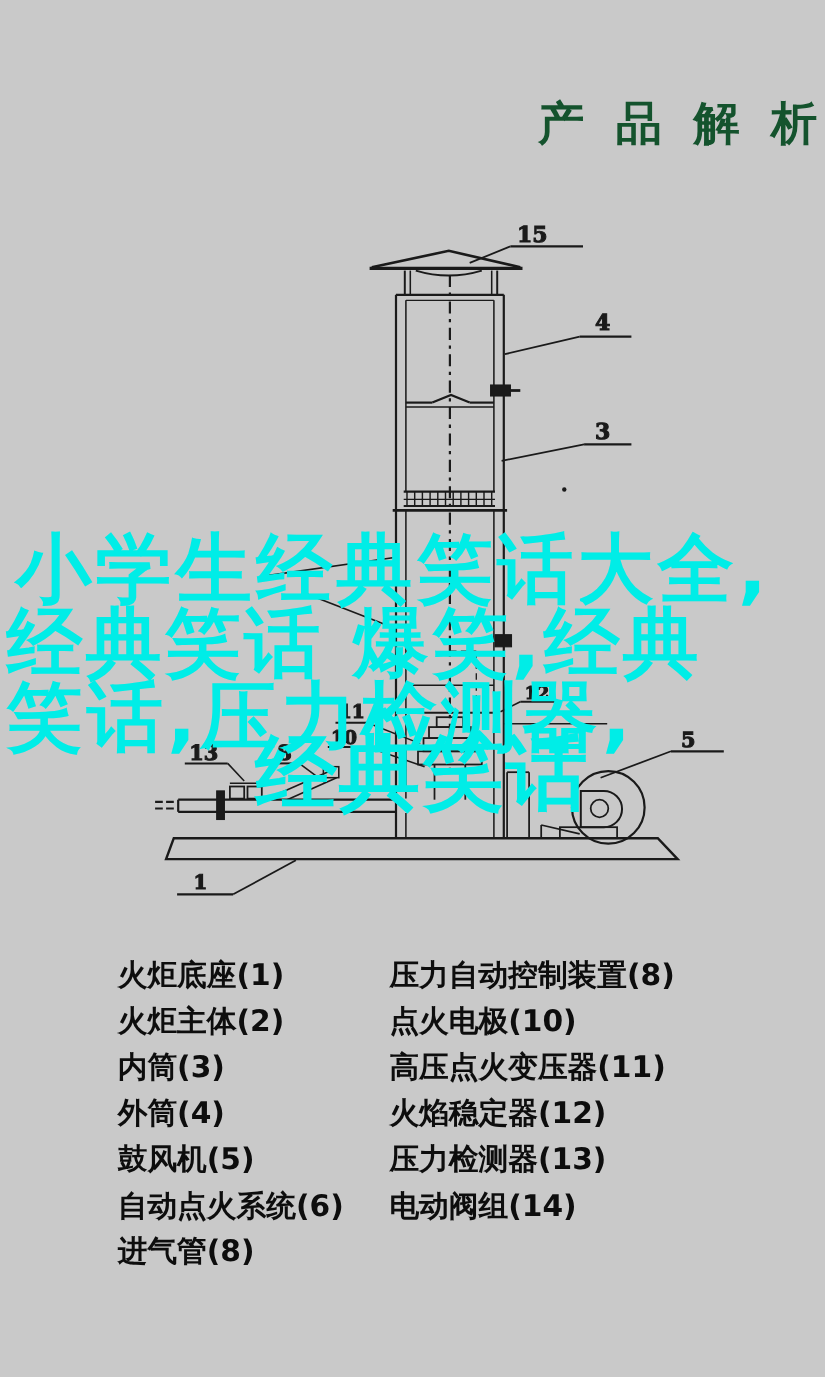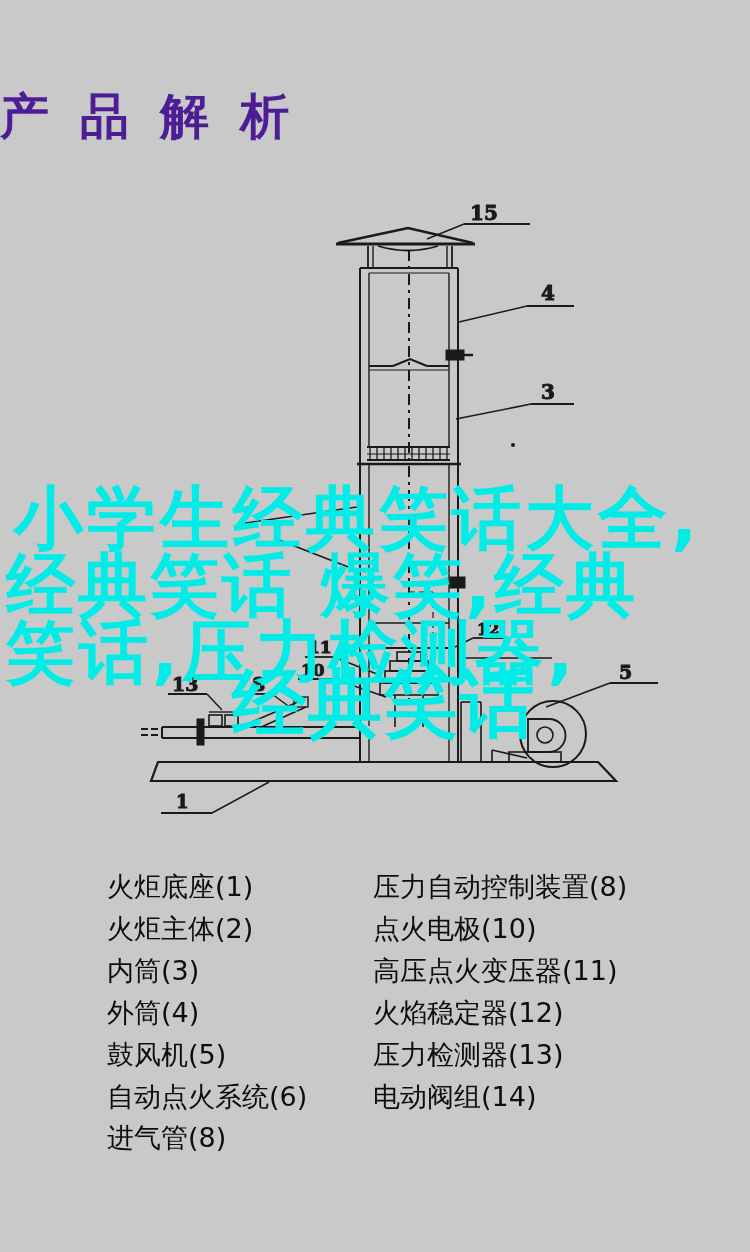--- a/index.html
+++ b/index.html
@@ -5,44 +5,44 @@
   html,body{margin:0;padding:0;}
   .page{
     position:relative;
     width:750px;height:1252px;
     background:#c9c9c9;
     overflow:hidden;
     font-family:"DejaVu Sans",sans-serif;
   }
   .page-title{
     position:absolute;left:0;top:84px;width:750px;
-    text-align:left;
-    font-size:49px;font-weight:bold;color:#4c1d95;
+    text-align:right;
+    font-size:42px;font-weight:bold;color:#14532d;
     letter-spacing:7px;
   }
   svg.diagram{position:absolute;left:0;top:0;z-index:1;}
   .wm{
     position:absolute;z-index:2;
     color:#00ede7;
     font-weight:bold;
     white-space:nowrap;
     line-height:1.02;
     letter-spacing:3px;
   }
   .wm1{left:14px;top:483px;font-size:69px;letter-spacing:4px;}
   .wm2{left:6px;top:550px;font-size:69px;letter-spacing:3px;}
   .wm3{left:6px;top:617px;font-size:69px;letter-spacing:4px;}
   .wm4{left:232px;top:666px;font-size:74px;letter-spacing:2px;}
   .legend-col{
     position:absolute;top:866px;z-index:3;
-    font-size:27px;font-weight:normal;color:#0d0d0d;
+    font-size:27px;font-weight:bold;color:#0d0d0d;
     line-height:41.9px;white-space:nowrap;
   }
   .legend-left{left:107px;}
-  .legend-right{left:354px;margin-left:19px;}
+  .legend-right{left:354px;}
   .callout-num{
     font-family:"DejaVu Serif",serif;
     font-weight:bold;fill:#1a1a1a;
   }
 </style>
 </head>
 <body>
 
 <div class="page">
 

